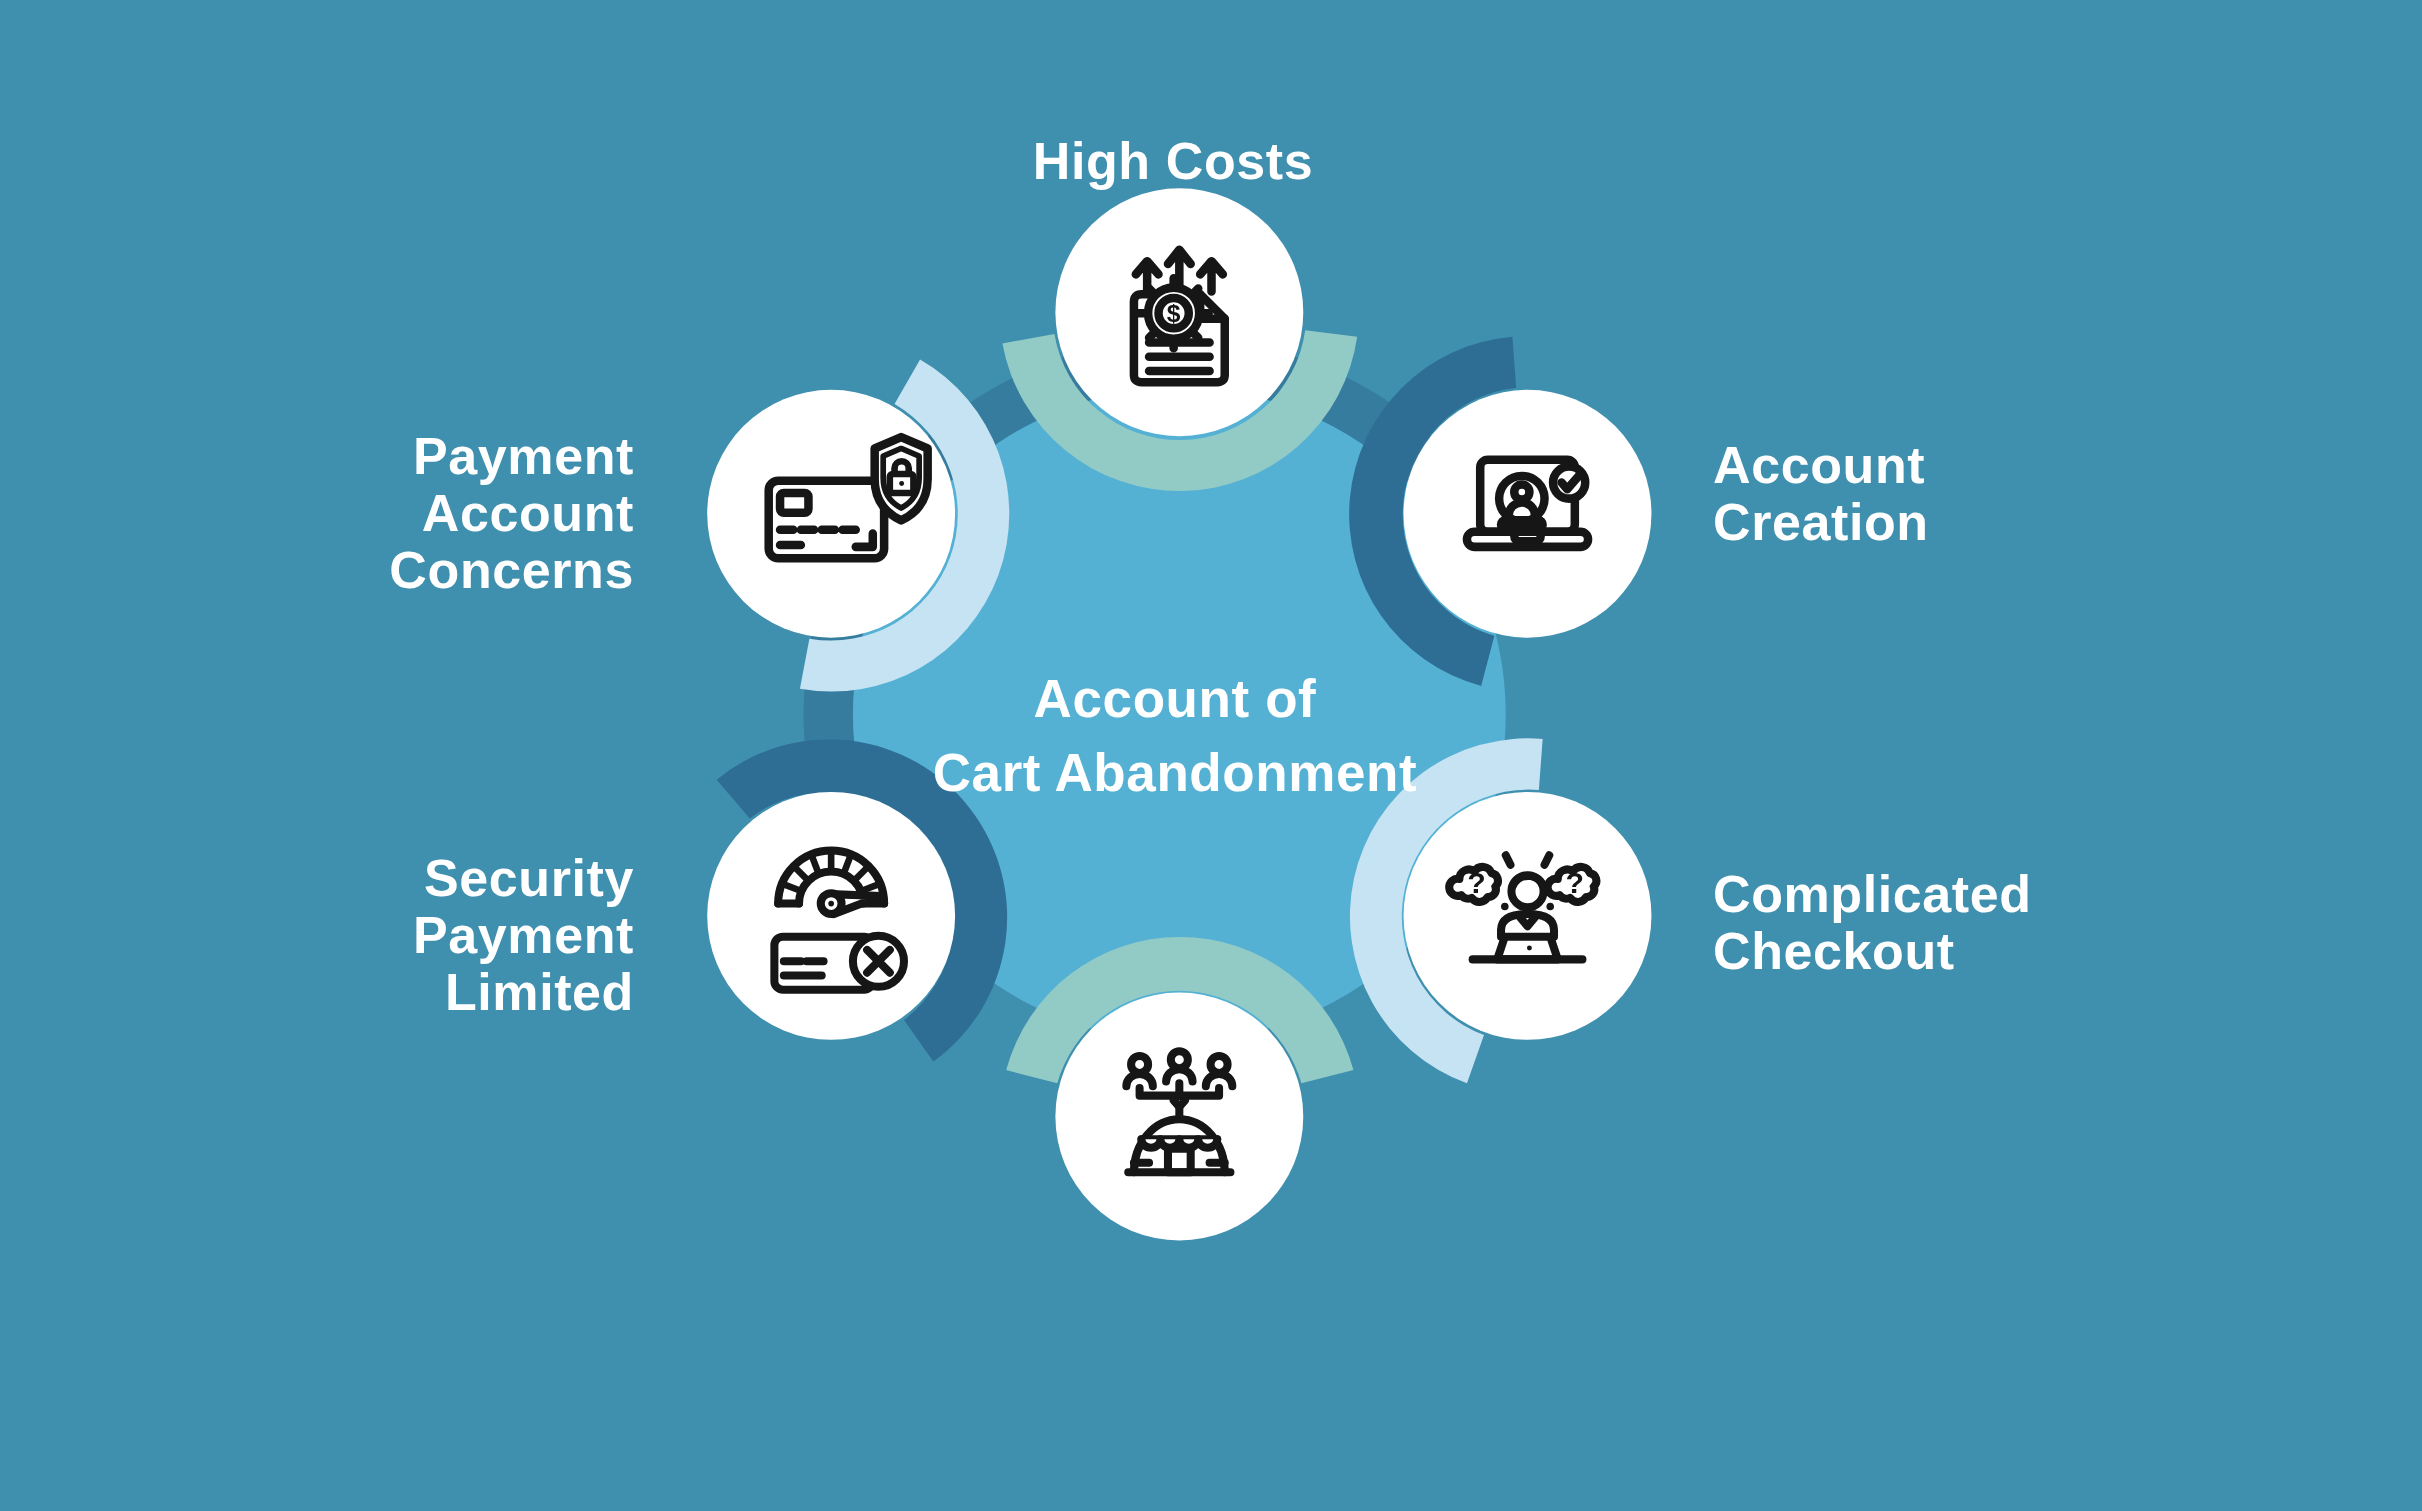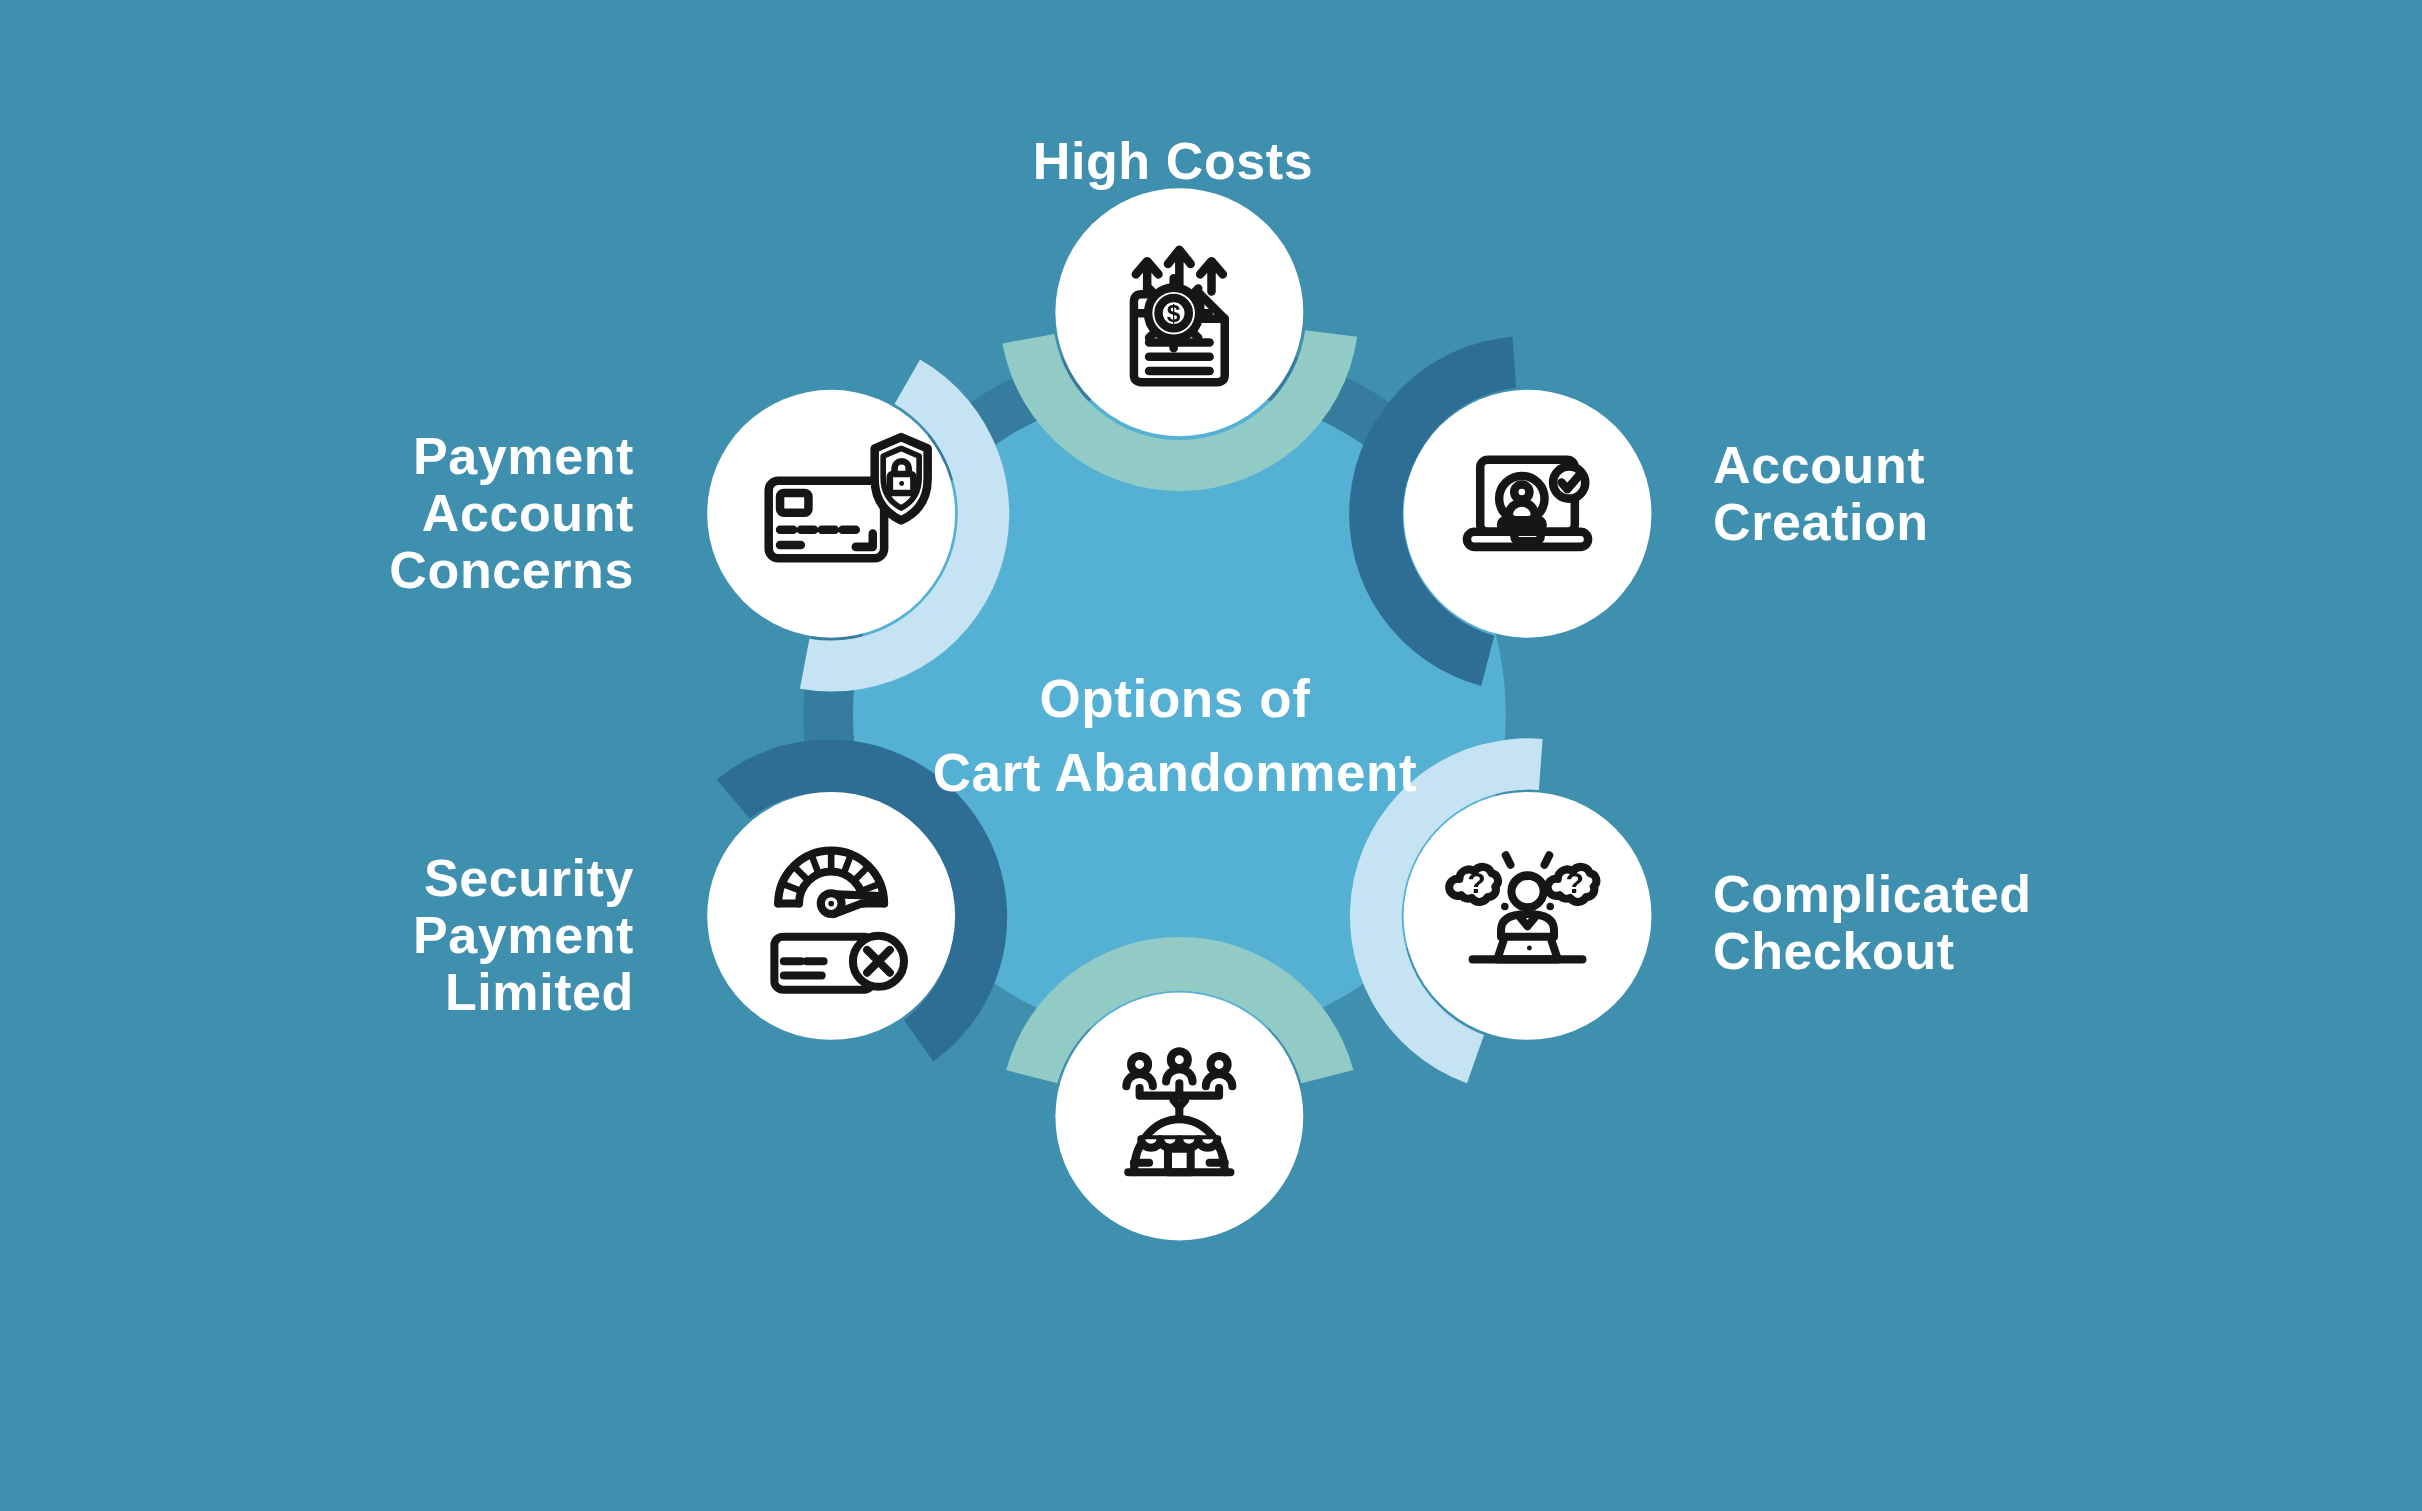--- a/index.html
+++ b/index.html
@@ -163,21 +163,21 @@
       <path d="M952,462 L924,474 V506 Q924,537 952,550 Q980,537 980,506 V474 Z" fill="#FFFFFF"></path>
       <path d="M952,474 L933,482 V505 Q933,527 952,537 Q971,527 971,505 V482 Z" stroke-width="6"></path>
       <path d="M945,501 v-6 a7.5,7.5 0 0 1 15,0 v6" stroke-width="7"></path>
       <rect x="940" y="501" width="25" height="20" rx="3" fill="#FFFFFF" stroke-width="7"></rect>
       <circle cx="952.5" cy="511" r="2.6" fill="#161616" stroke="none"></circle>
     </g>
   </g>
 </svg>
 
 <div id="title-label" style="left:1175px;top:662px;">
-  <span class="ln">Options of</span>
+  <span class="ln">Account of</span>
   <span class="ln">Cart Abandonment</span>
 </div>
 
 <div class="node-label align-center" style="left:1173px;top:93px;margin-top:40px;">
   <span class="ln">High Costs</span>
 </div>
 
 <div class="node-label align-left" style="left:1713px;top:866px;">
   <span class="ln">Complicated</span>
   <span class="ln">Checkout</span>

